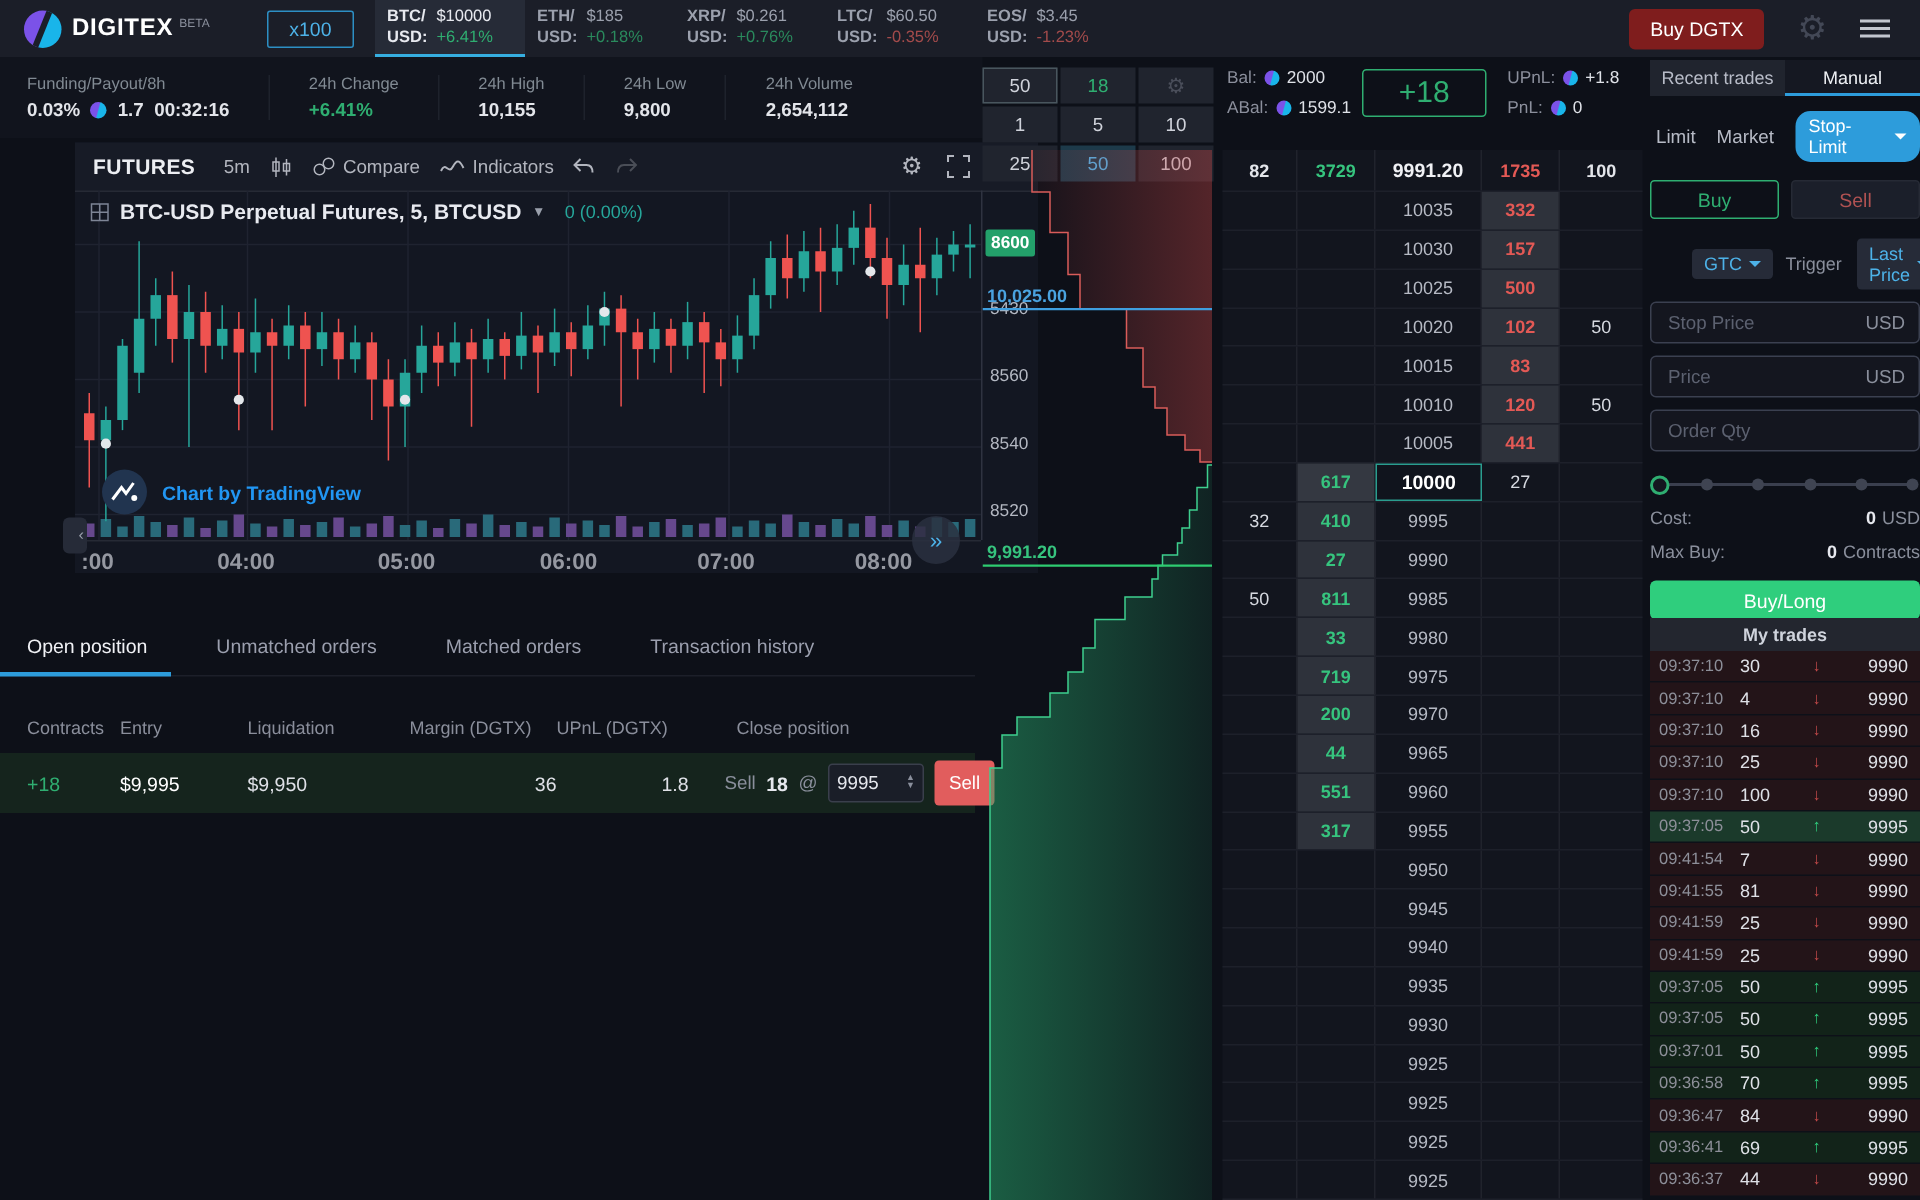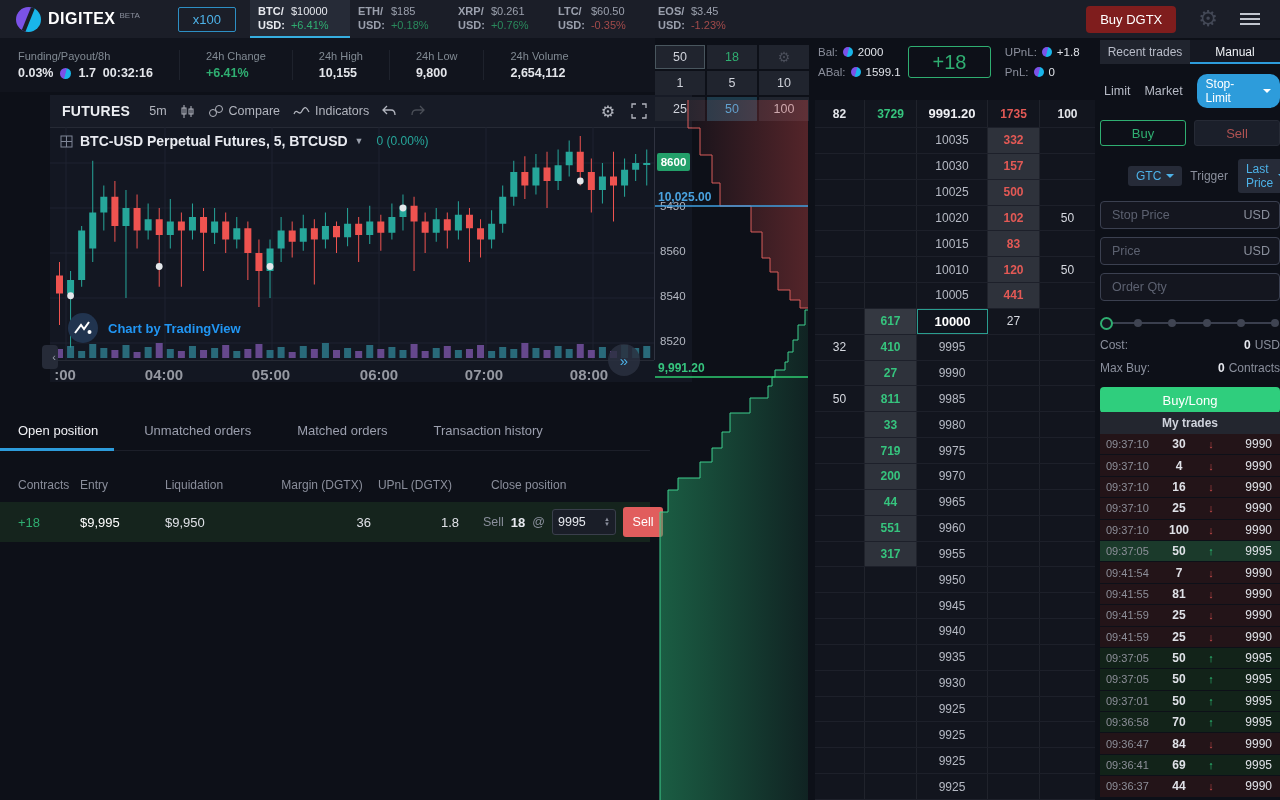--- a/index.html
+++ b/index.html
@@ -63,21 +63,21 @@
   .tvtext{color:#2196f3;font-size:13px;font-weight:bold;}
   .morebtn{position:absolute;left:558px;top:249px;width:32px;height:32px;border-radius:50%;background:rgba(42,48,64,.85);color:#4db2e8;font-size:15px;display:flex;align-items:center;justify-content:center;cursor:pointer;z-index:4;}
   .collhandle{position:absolute;left:-8px;top:250px;width:16px;height:24px;background:#262b38;border-radius:4px;color:#9aa0ac;font-size:11px;display:flex;align-items:center;justify-content:flex-end;padding-right:2px;box-sizing:border-box;cursor:pointer;z-index:4;}
 
   
   .tabsbar{position:absolute;left:0;top:410px;width:650px;height:41px;display:flex;gap:46px;align-items:center;padding-left:18px;border-bottom:1px solid #1c1f29;box-sizing:border-box;}
   .tab{position:relative;color:#9b9fae;font-size:13px;height:100%;display:flex;align-items:center;cursor:pointer;}
   .tab.active{color:#f0f1f5;}
   .tab.active:after{content:'';position:absolute;left:-18px;right:-16px;bottom:-1px;height:3px;background:#2d9cdb;}
   .pheads{position:absolute;left:0;top:472px;width:650px;height:26px;display:grid;grid-template-columns:80px 85px 108px 98px 88px 1fr;align-items:center;color:#8a8e9b;font-size:12px;}
-  .ph1{padding-left:18px;} .phr{text-align:center;} .phc{padding-left:32px;}
+  .ph1{padding-left:18px;} .phr{text-align:left;} .phc{padding-left:32px;}
   .prow{position:absolute;left:0;top:502px;width:650px;height:40px;background:#15241d;display:grid;grid-template-columns:80px 85px 108px 98px 88px 1fr;align-items:center;font-size:13px;}
   .pv1{padding-left:18px;color:#2fae71;} .pv2{color:#ffffff;} .pvr{text-align:right;color:#dfe1e7;}
   .pv3{color:#dfe1e7;}
   .closecell{display:flex;align-items:center;gap:7px;padding-left:24px;}
   .cgray{color:#8a8f9c;font-size:12.5px;} .cwhite{color:#e6e8ee;font-weight:bold;}
   .pinput{width:64px;height:26px;background:#1a1e28;border:1px solid #3a3f4c;border-radius:3px;display:flex;align-items:center;justify-content:space-between;padding:0 5px;box-sizing:border-box;}
   .pinput .val{color:#e6e8ee;font-size:12.5px;}
   .spin{display:flex;flex-direction:column;font-size:6px;color:#8a8f9c;line-height:5px;cursor:pointer;}
   .sellbtn{margin-left:auto;margin-right:18px;background:#e15d5d;color:#fff;border:none;border-radius:3px;width:40px;height:30px;font-size:12.5px;cursor:pointer;}
 
@@ -144,21 +144,21 @@
   .costrow{display:flex;margin-top:9px;font-size:12px;align-items:baseline;}
   .clab{color:#8a8f9c;} .cval{margin-left:auto;color:#e6e8ee;font-weight:bold;} .cunit{color:#8a8f9c;margin-left:4px;}
   .submit{margin-top:12px;width:100%;height:26px;background:#2fce7d;border:none;border-radius:4px;color:#fff;font-size:13px;cursor:pointer;}
 
   
   .mytrades{position:absolute;left:0;top:372px;width:180px;}
   .mthead{height:22px;background:#23262f;color:#cfd3dc;font-size:12px;font-weight:bold;display:flex;align-items:center;justify-content:center;}
   .trow{height:21.4px;display:grid;grid-template-columns:60px 38px 26px 1fr;align-items:center;border-bottom:1px solid #0d1018;box-sizing:border-box;}
   .trow.down{background:#231418;} .trow.up{background:#122319;} .trow.hl{background:#1b3a2b;}
   .ttime{padding-left:6px;color:#8d8f99;font-size:11px;}
-  .tqty{text-align:center;color:#dfe1e7;font-size:12px;font-weight:bold;}
+  .tqty{text-align:left;color:#dfe1e7;font-size:12px;}
   .tarr{text-align:center;font-size:11px;font-weight:bold;}
   .tarr.down{color:#c84b4b;} .tarr.up{color:#2fce7d;}
   .tprc{text-align:right;padding-right:8px;color:#dfe1e7;font-size:12px;}
 </style>
 </head>
 <body>
 
 <header class="topbar">
   <div class="brand">
     <div class="logo"></div>

